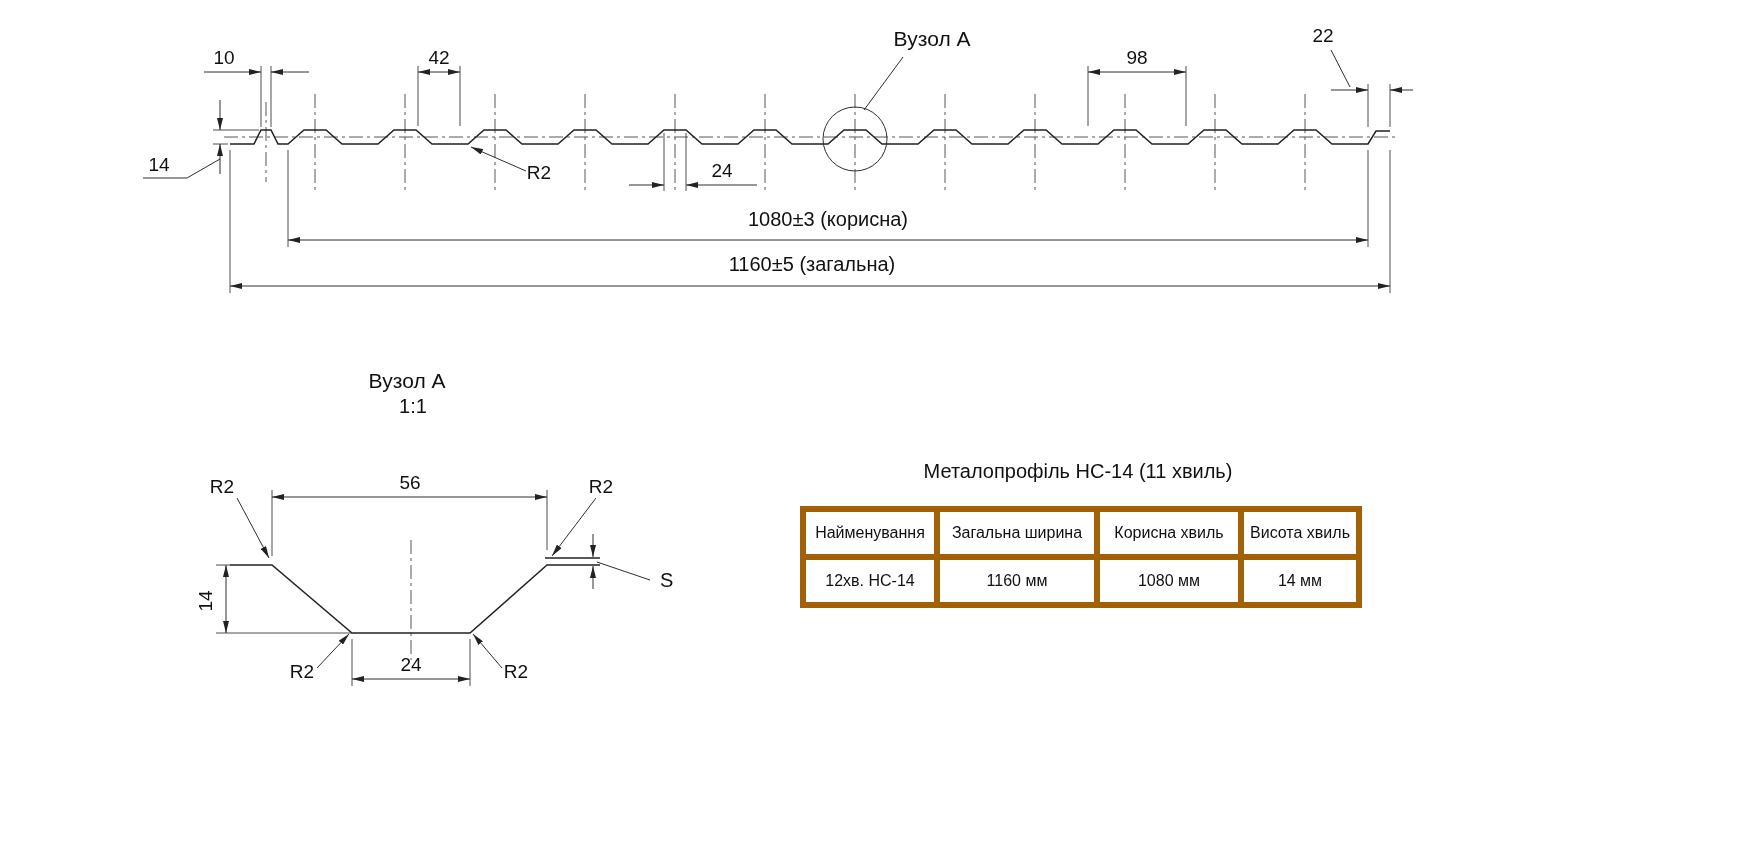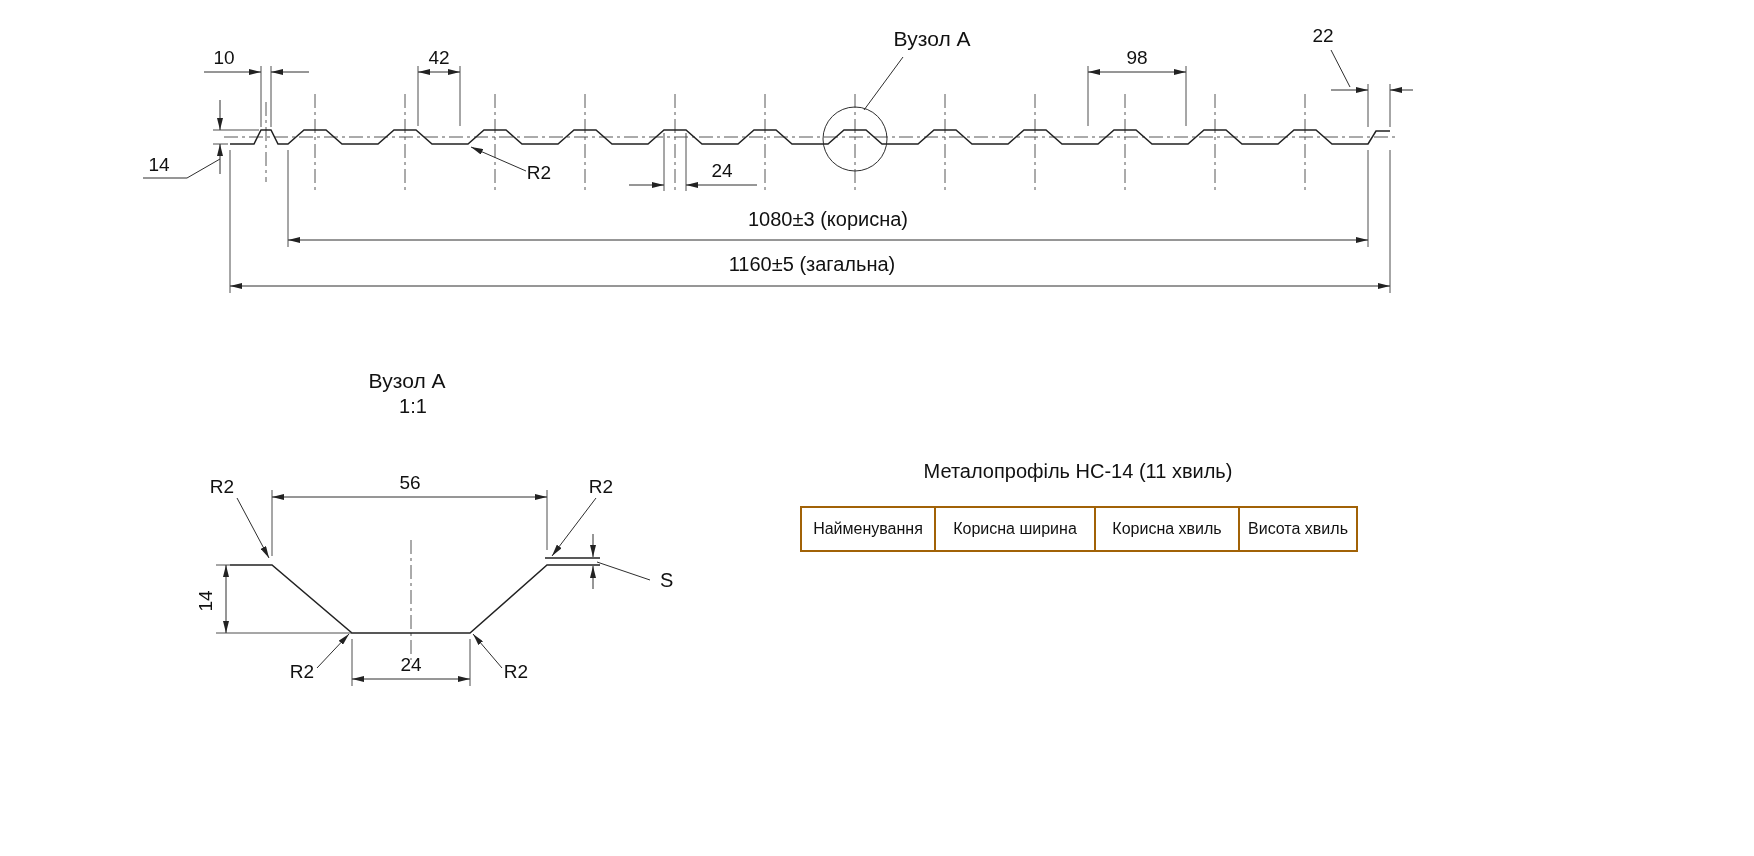--- a/index.html
+++ b/index.html
@@ -9,21 +9,21 @@
   .prof{stroke:#222;stroke-width:1.5;fill:none;}
   .thin{stroke:#2e2e2e;stroke-width:1;fill:none;}
   .ext{stroke:#3a3a3a;stroke-width:0.9;fill:none;}
   .cl{stroke:#444;stroke-width:0.9;fill:none;stroke-dasharray:14 4 3 4;}
   .big{font-size:20px;}
   .node{font-size:21px;}
   .table-title{position:absolute;left:800px;top:460px;width:556px;text-align:center;
                font-size:20px;color:#111;}
   table.spec{position:absolute;left:800px;top:506px;width:556px;border-collapse:collapse;
              table-layout:fixed;font-size:16px;color:#111;background:#fff;}
-  table.spec td{border:2px solid #a16207;text-align:center;vertical-align:middle;
+  table.spec td{border:6px solid #a16207;text-align:center;vertical-align:middle;
                 padding:12px 3px;overflow:hidden;}
 </style>
 </head>
 <body>
 
 <div class="canvas">
 
   <svg width="1754" height="856" viewBox="0 0 1754 856" style="position:absolute;left:0;top:0;">
     <defs>
       <marker id="arw" orient="auto-start-reverse" markerUnits="userSpaceOnUse" markerWidth="12" markerHeight="6" refX="12" refY="3" viewBox="0 0 12 6">
@@ -197,20 +197,26 @@
   <table class="spec">
     <colgroup>
       <col style="width:134px">
         <col style="width:160px">
         <col style="width:144px">
         <col style="width:118px">
     </colgroup>
     <tbody>
       <tr>
         <td>Найменування</td>
-        <td>Корисна ширина</td>
+        <td>Загальна ширина</td>
         <td>Корисна хвиль</td>
         <td>Висота хвиль</td>
       </tr>
+      <tr>
+        <td>12хв. НС-14</td>
+        <td>1160 мм</td>
+        <td>1080 мм</td>
+        <td>14 мм</td>
+      </tr>
     </tbody>
   </table>
 
 </div>
 
 </body></html>

